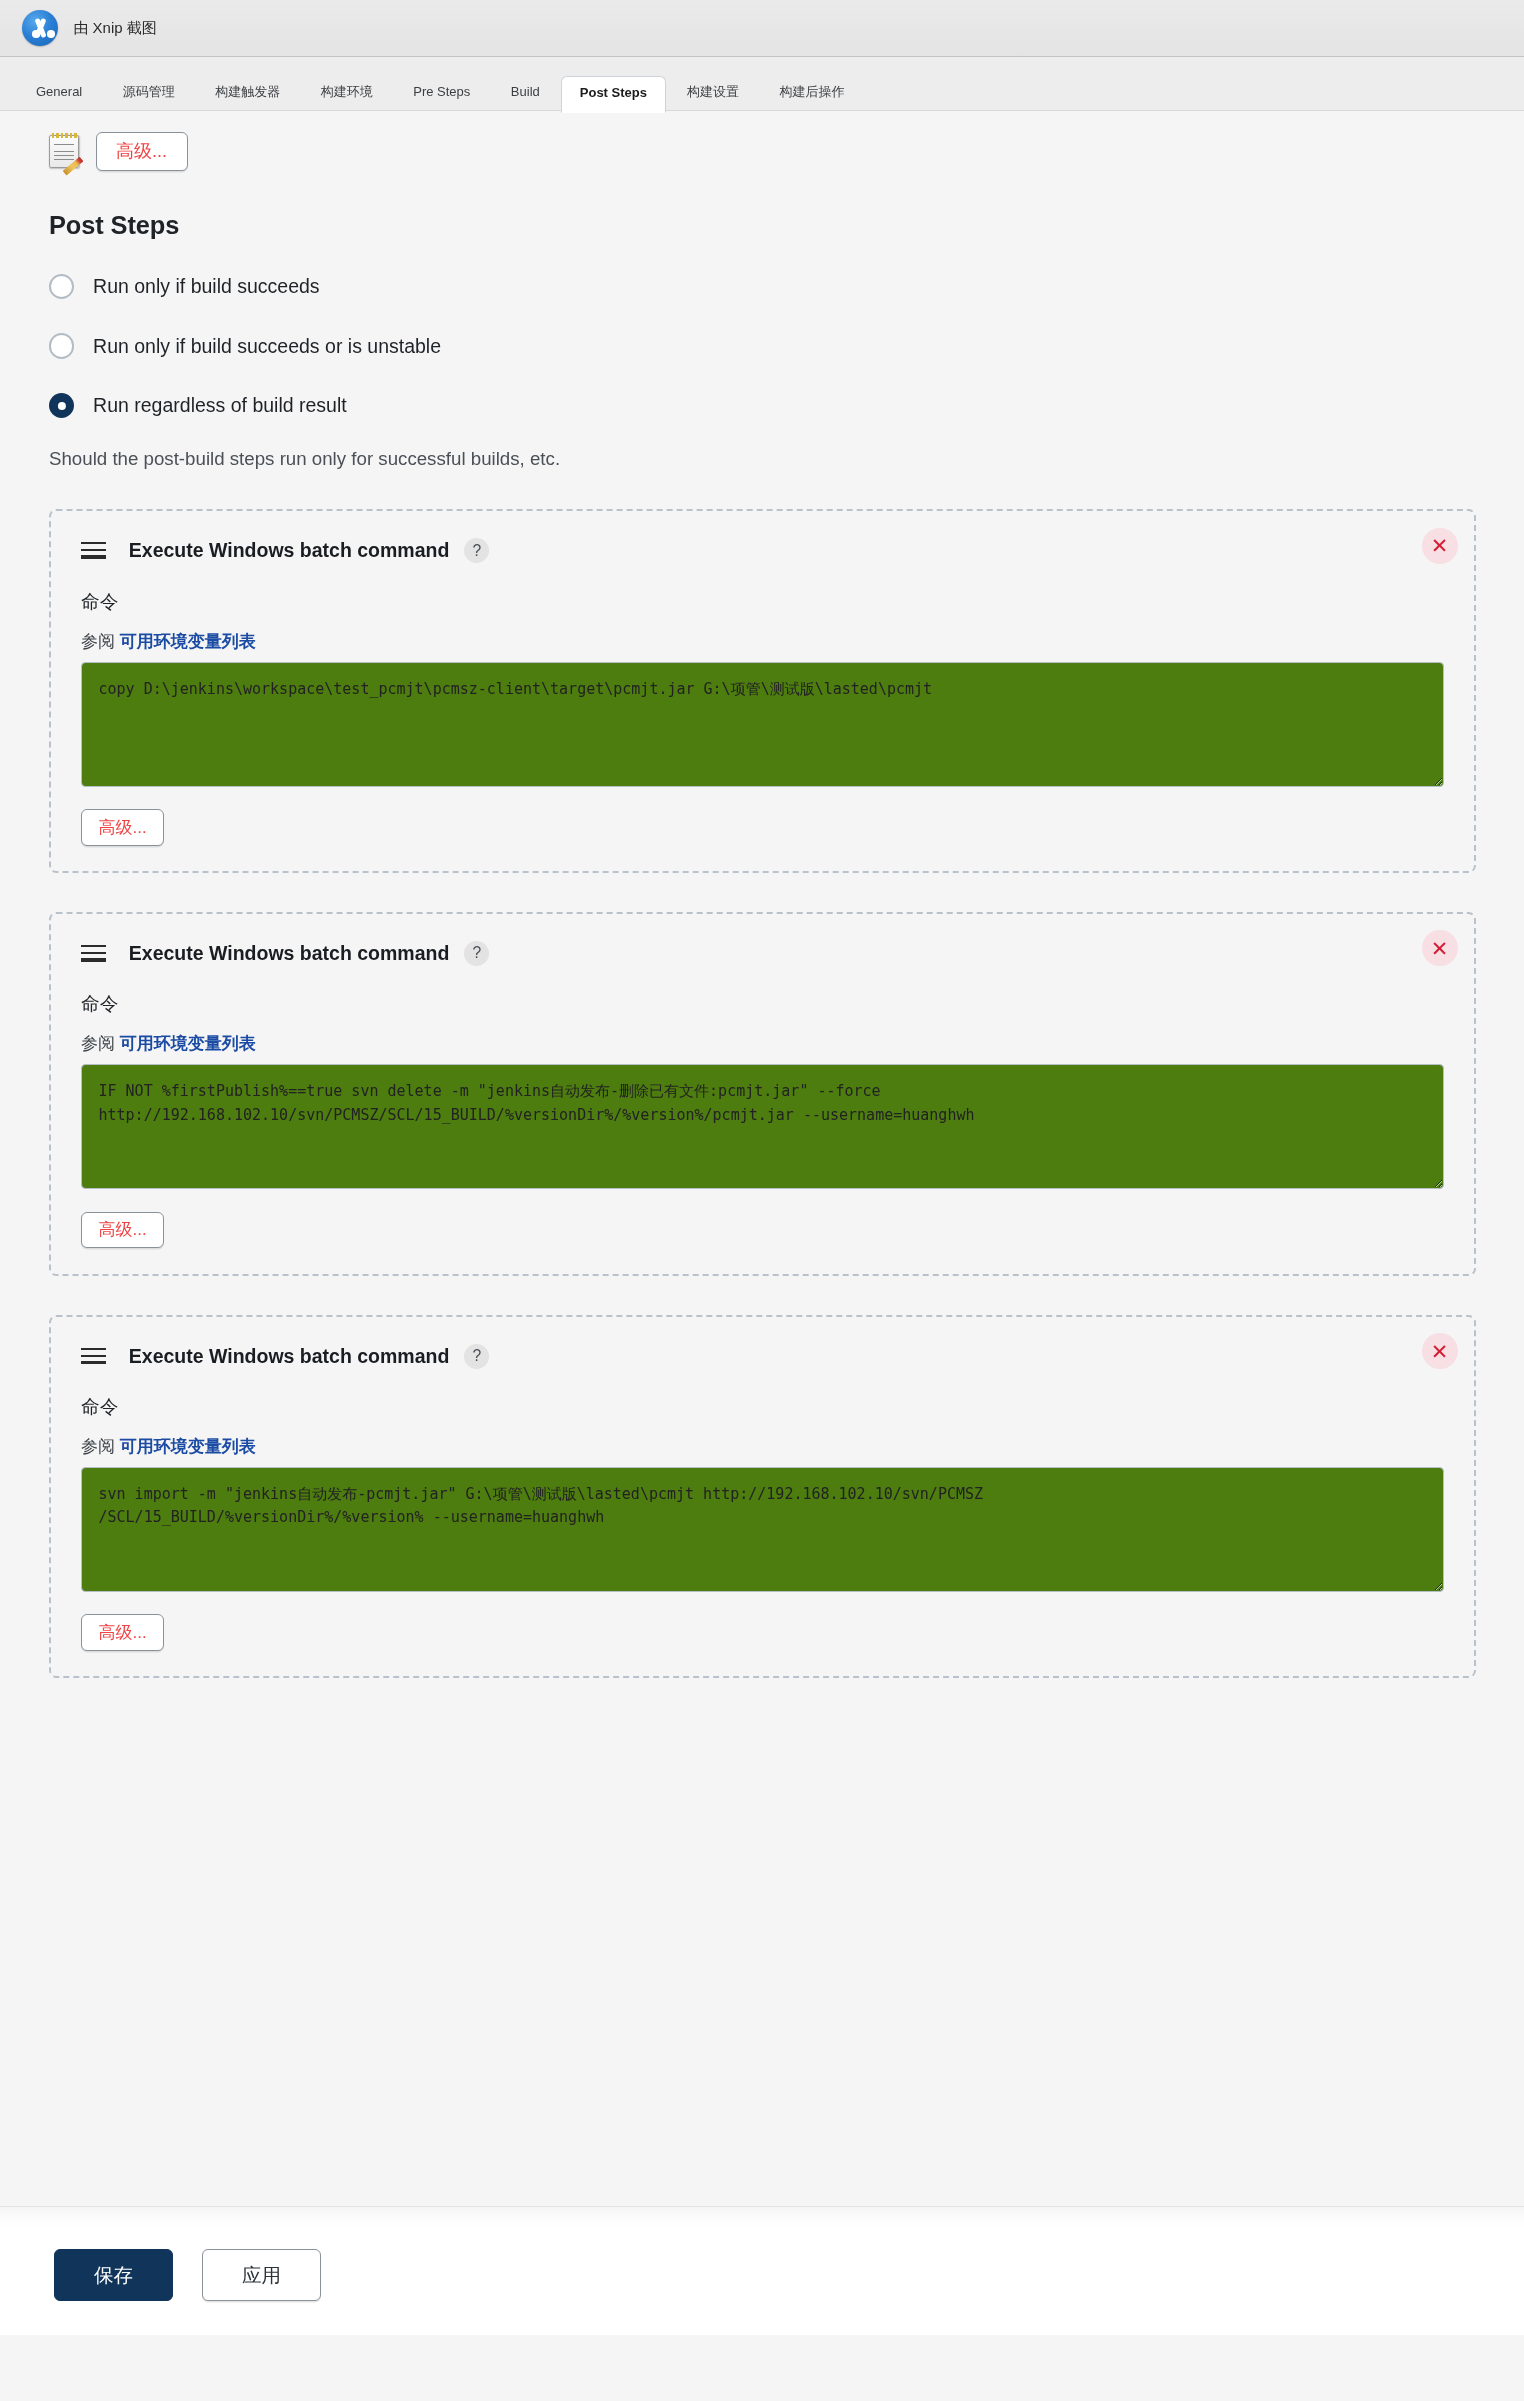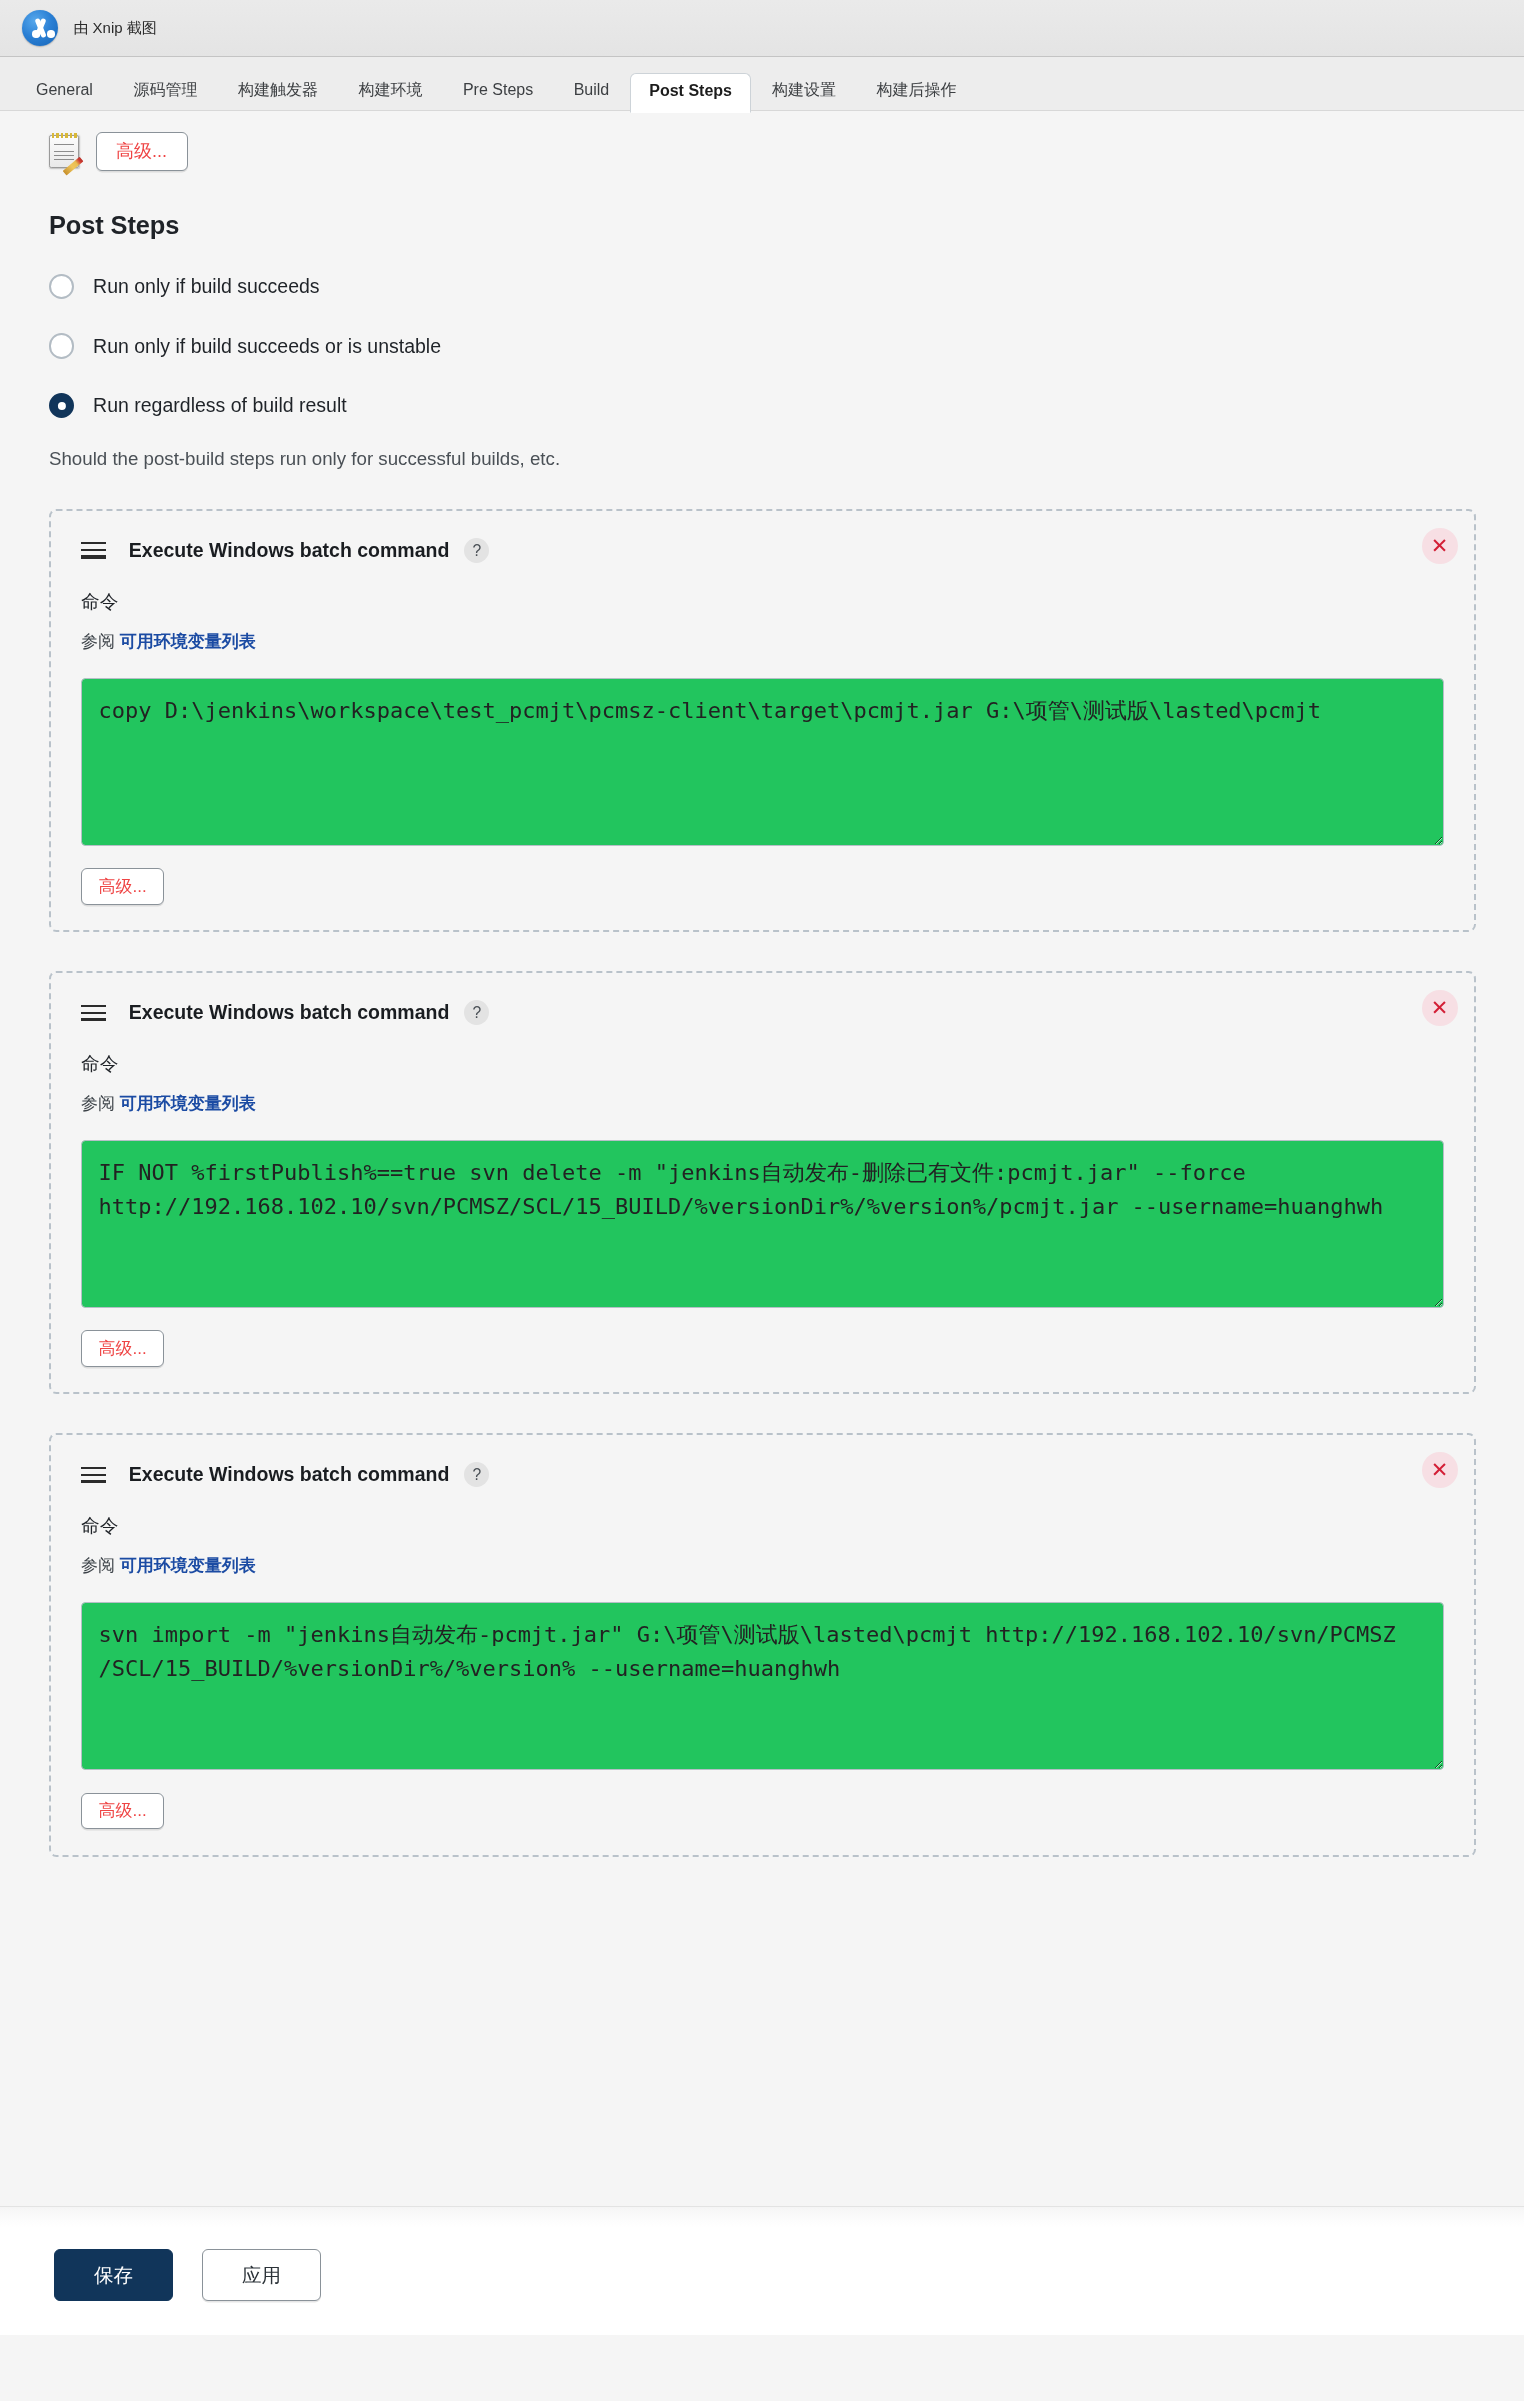--- a/index.html
+++ b/index.html
@@ -57,21 +57,21 @@
     position: relative;
     padding-left: 16.5px;
     display: flex;
     align-items: flex-end;
   }
   .tabbar::after {
     content: ""; position: absolute; left: 0; right: 0; bottom: 0;
     height: 1.5px; background: #d8d8d8;
   }
   .tab {
-    font-size: 16px;
+    font-size: 13px;
     color: #3c3f42;
     padding: 10.5px 19.5px 12.7px 19.5px;
     margin-right: 1.5px;
     position: relative;
     z-index: 2;
     white-space: nowrap;
     cursor: pointer;
     line-height: 1;
   }
   .tab.active {
@@ -253,27 +253,27 @@
     font-size: 17px;
     color: #3c4248;
   }
   .see-also a {
     color: #1b4ba3;
     text-decoration: none;
     font-weight: bold;
     cursor: pointer;
   }
   .cmd-area {
-    margin-top: 25px;
+    margin-top: 9px;
     width: 100%;
-    background: #22c55e;
+    background: #4d7c0f;
     border: 1.5px solid #b6bfc7;
     border-radius: 4.5px;
     font-family: "DejaVu Sans Mono", "Liberation Mono", monospace;
-    font-size: 22px;
+    font-size: 15px;
     line-height: 1.55;
     color: #222;
     padding: 15px 16.5px;
     resize: vertical;
     display: block;
     white-space: pre-wrap;
     overflow: hidden;
   }
   .adv-wrap { margin-top: 22.4px; }
   .adv-btn { font-size: 17px; padding: 7.5px 16.5px; }

